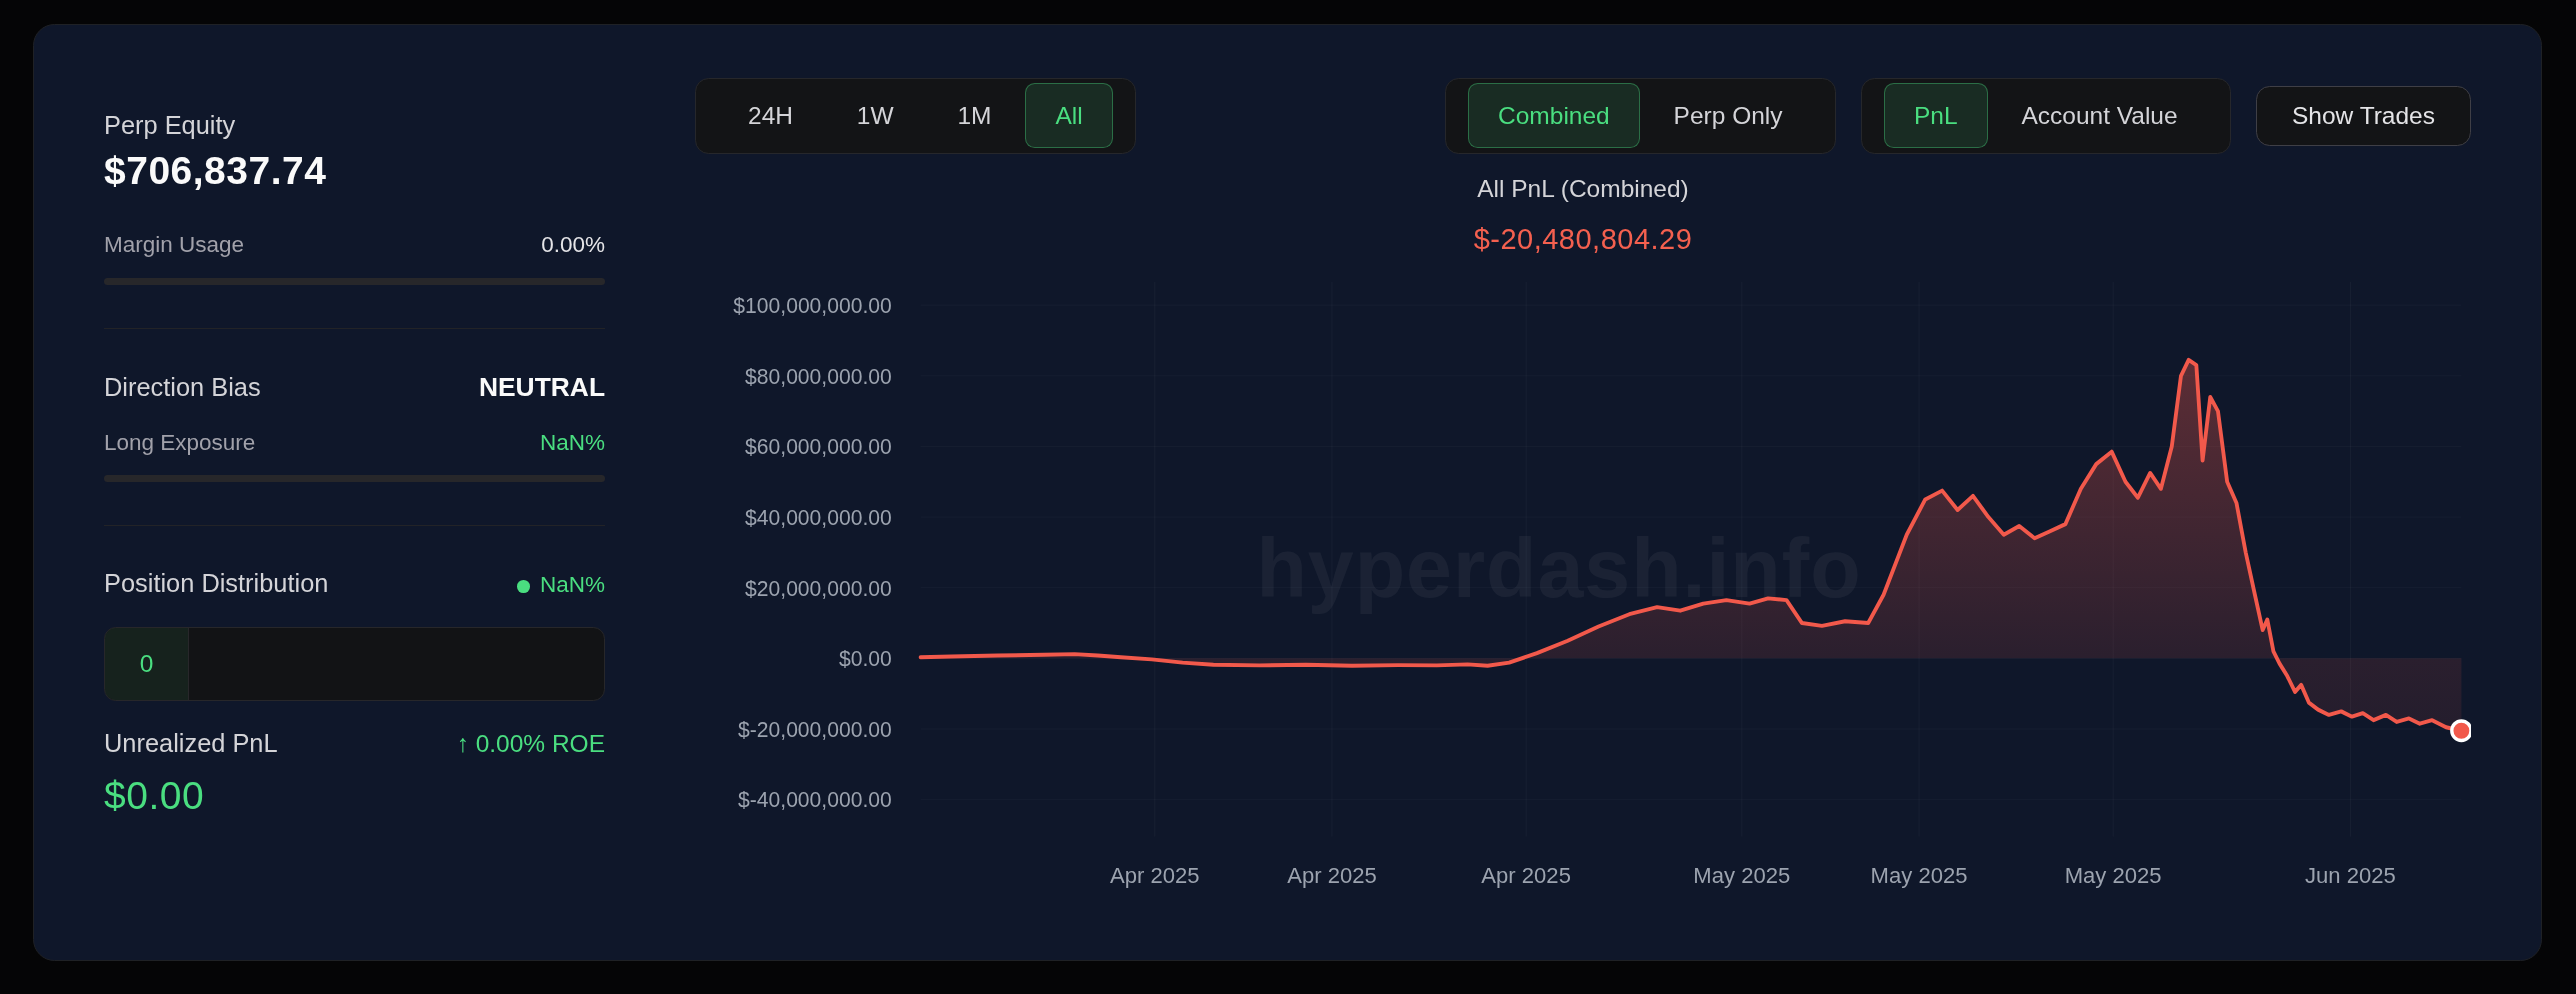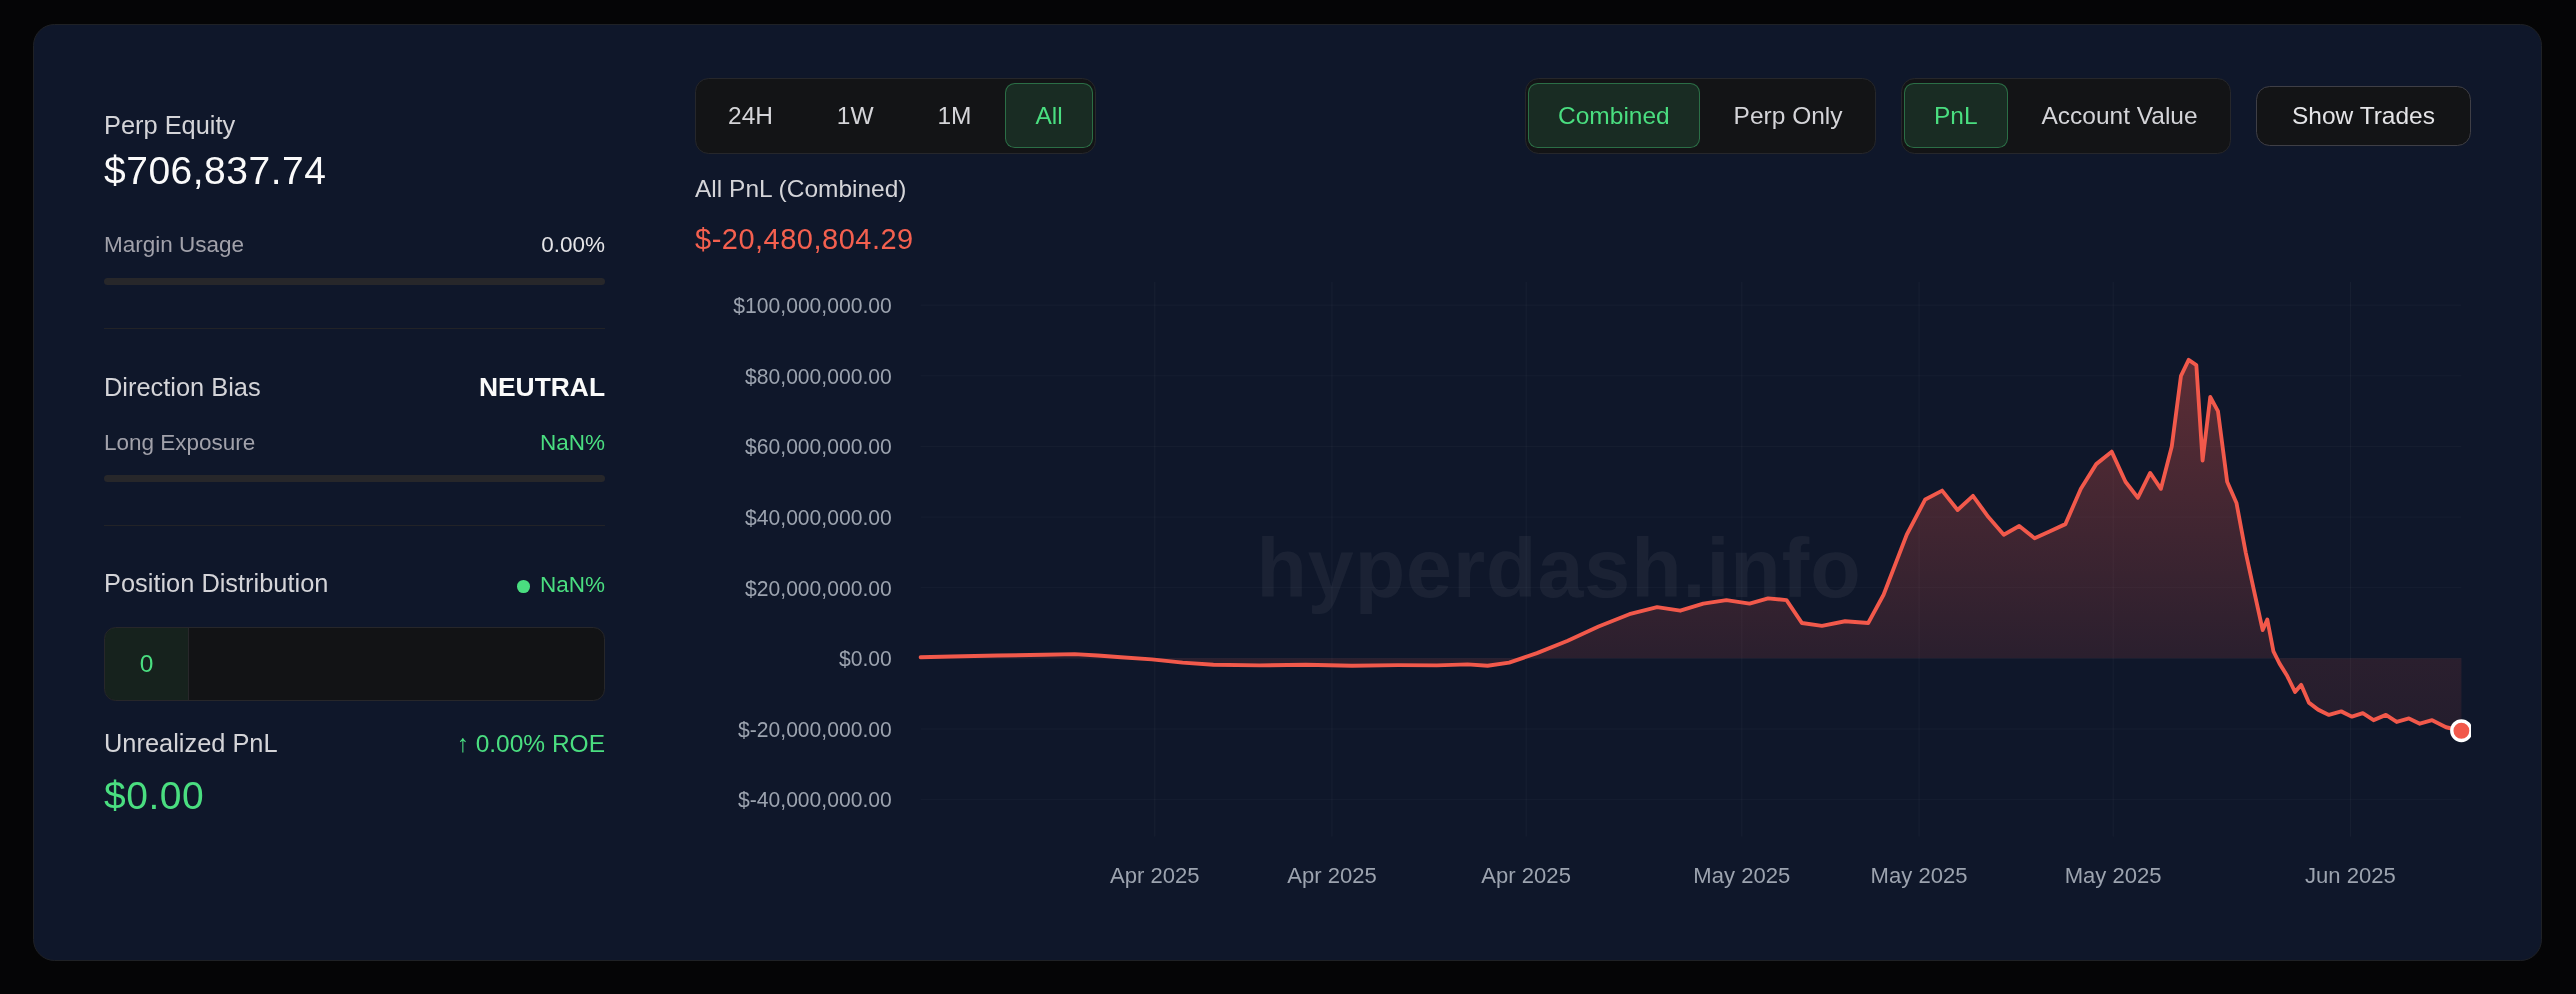--- a/index.html
+++ b/index.html
@@ -9,42 +9,42 @@
     position:absolute; left:33px; top:23.5px; width:2509px; height:937px;
     background:#0f172a; border:1px solid #1f2125; border-radius:21.5px;
     padding:53px 70px 47px 70px; display:flex;
   }
   
   .sidebar { width:501px; flex:none; padding-top:33px; }
   .row { display:flex; justify-content:space-between; align-items:baseline;gap:20px; }
   .label-md { font-size:25.4px; color:#d4d4d8; }
   .label-sm { font-size:22.5px; color:#a1a1aa; }
   .value-sm { font-size:22.5px; color:#e4e4e7; }
-  .value-lg { font-size:39px; font-weight:400; color:#fafafa; letter-spacing:0.5px; }
+  .value-lg { font-size:39px; font-weight:700; color:#fafafa; letter-spacing:0.5px; }
   .green { color:var(--green,#4ade80); }
   .value-bold { font-size:26.4px; font-weight:600; color:#fafafa; }
   .track { height:6.9px; background:#27272a; border-radius:3.9px; margin-top:19.6px; overflow:hidden; }
   .track .fill { height:100%; background:#fafafa; border-radius:3.9px; width:0%; }
   .divider { border:none; border-top:1px solid #222327; margin:43px 0; }
   .mt10{margin-top:9.8px} .mt16{margin-top:15.7px} .mt28{margin-top:27px} .mt40{margin-top:39px} .mt64{margin-top:28px}
   .dist-box { margin-top:29px; height:74px; border:1px solid #27272a; border-radius:11.7px; background:#121315; display:flex; overflow:hidden; }
   .dist-left { width:84px; flex:none; background:rgba(74,222,128,0.08); border-right:1px solid #27272a; display:flex; align-items:center; justify-content:center; font-size:24.5px; color:var(--green,#4ade80); }
   .dot { display:inline-block; width:12.7px; height:12.7px; border-radius:50%; background:var(--green,#4ade80); margin-right:9.8px; vertical-align:middle; }
   .roe { font-size:24.5px; color:var(--green,#4ade80); }
   
   .main { flex:1; margin-left:90px; display:flex; flex-direction:column; }
   .toolbar { display:flex; justify-content:space-between; align-items:center; }
   .right-tools { display:flex; gap:25.4px; align-items:center; }
-  .seg-group { display:flex; align-items:center; background:#131416; border:1px solid #26272b; border-radius:13.7px; padding:2px; gap:3.9px; height:76px; }
+  .seg-group { display:flex; align-items:center; background:#131416; border:1px solid #26272b; border-radius:13.7px; padding:22px; gap:3.9px; height:76px; }
   .seg-btn { height:65px; padding:0 29px; border-radius:9.8px; background:transparent; border:1px solid transparent;
     color:#d4d4d8; font-size:24.5px; font-weight:500; font-family:inherit; cursor:pointer; }
   .seg-btn.active { color:var(--green,#4ade80); background:rgba(74,222,128,0.12); border-color:rgba(74,222,128,0.38); }
   .btn-outline { height:60px; padding:0 35px; border:1px solid #3f3f46; border-radius:13.7px; background:#131416;
     color:#e4e4e7; font-size:24.5px; font-weight:500; font-family:inherit; cursor:pointer; }
-  .summary { margin-top:21.5px; text-align:left; }
+  .summary { margin-top:21.5px; text-align:center; }
   .pnl-label { font-size:24.5px; color:#d4d4d8; }
   .pnl-value { margin-top:20px; font-size:29px; font-weight:500; color:#f4604f; letter-spacing:0.5px; }
   .chart-wrap { margin-top:17.6px; height:636px; position:relative; }
   #chart-svg { width:100%; height:636px; display:block; }
   #chart-svg text { font-family:"Liberation Sans","DejaVu Sans",sans-serif; }
 </style>
 </head>
 <body>
 
 <div class="card">

